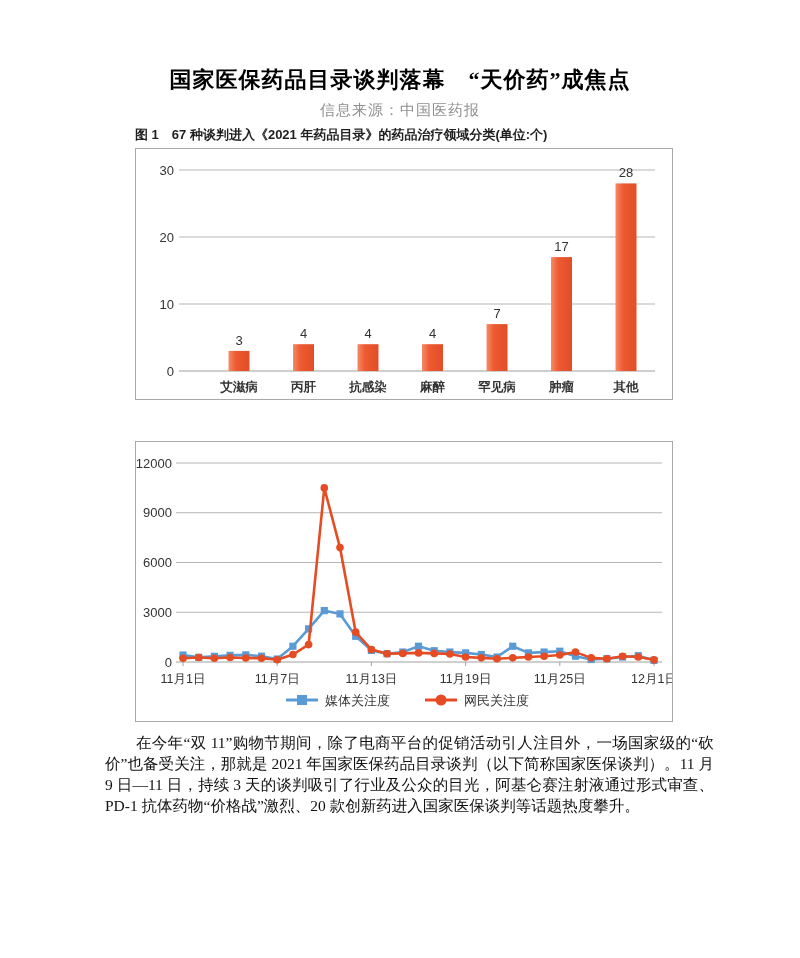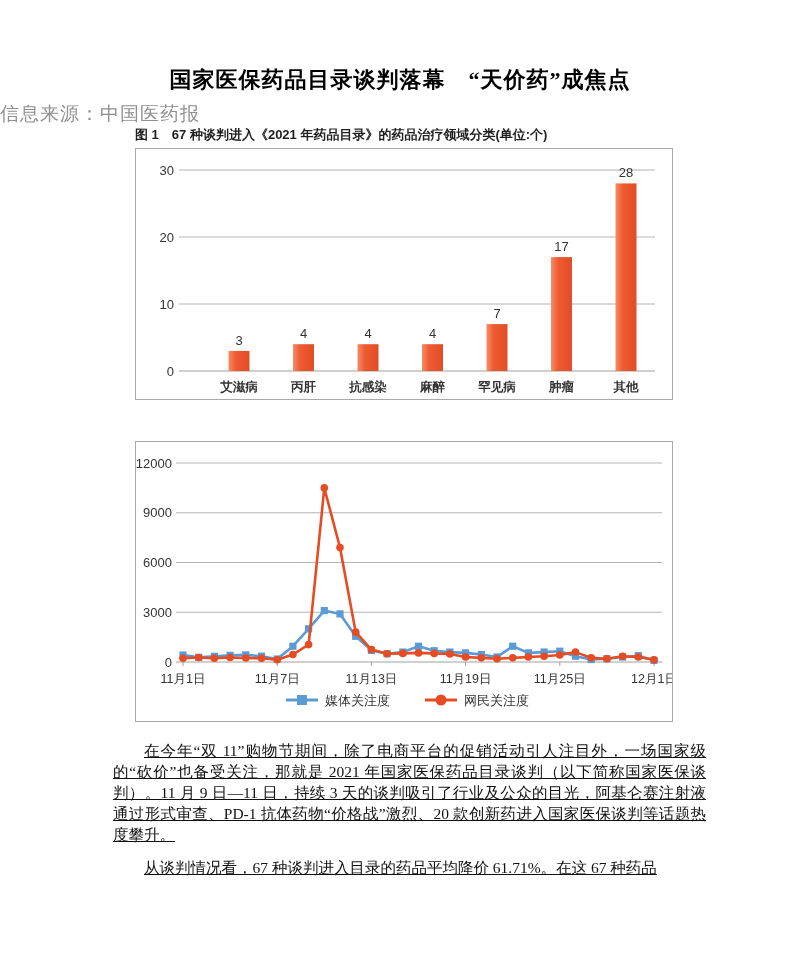--- a/index.html
+++ b/index.html
@@ -13,22 +13,22 @@
   }
   .title{
     position:absolute;top:50px;left:0;width:800px;
     text-align:center;
     font-size:22px;font-weight:bold;
     letter-spacing:1px;
     color:#000;
   }
   .source{
     position:absolute;top:101px;left:0;width:800px;
-    text-align:left;
-    font-size:19px;color:#8f8f8f;
+    text-align:center;
+    font-size:15px;color:#8f8f8f;
     letter-spacing:1px;
   }
   .fig-caption{
     position:absolute;left:135px;width:560px;
     font-family:"Liberation Sans","DejaVu Sans",sans-serif;
     font-size:13px;font-weight:bold;color:#1f1f1f;
   }
   #cap1{top:126px;}
   #cap2{top:416px;margin-top:32px;}
   .chart-box{
@@ -43,21 +43,21 @@
   svg text{
     font-family:"Liberation Sans","DejaVu Sans",sans-serif;
     fill:#333333;
   }
   .body-text{
     position:absolute;top:729px;left:101px;width:617px;
     font-size:15.5px;line-height:20.9px;
     text-align:justify;
     color:#111;
   }
-  .body-text p{margin:12px;text-indent:2em;text-decoration:underline;}
+  .body-text p{margin:4px;text-indent:2em;}
 </style>
 </head>
 <body>
 
 <div class="page">
 
   <h1 class="title">国家医保药品目录谈判落幕　“天价药”成焦点</h1>
 
   <div class="source">信息来源：中国医药报</div>
 
@@ -198,16 +198,15 @@
         <rect x="161" y="253" width="10" height="10" fill="#5b9bd5"></rect>
         <text x="189" y="262.5" font-size="13" fill="#222">媒体关注度</text>
         <line x1="289" x2="321" y1="258" y2="258" stroke="#e64c23" stroke-width="3"></line>
         <circle cx="305" cy="258" r="5.5" fill="#e64c23"></circle>
         <text x="328" y="262.5" font-size="13" fill="#222">网民关注度</text>
       </svg>
   </div>
 
   <div class="body-text">
     <p>在今年“双 11”购物节期间，除了电商平台的促销活动引人注目外，一场国家级的“砍价”也备受关注，那就是 2021 年国家医保药品目录谈判（以下简称国家医保谈判）。11 月 9 日—11 日，持续 3 天的谈判吸引了行业及公众的目光，阿基仑赛注射液通过形式审查、PD-1 抗体药物“价格战”激烈、20 款创新药进入国家医保谈判等话题热度攀升。</p>
-    <p>从谈判情况看，67 种谈判进入目录的药品平均降价 61.71%。在这 67 种药品</p>
   </div>
 
 </div>
 
 </body></html>

